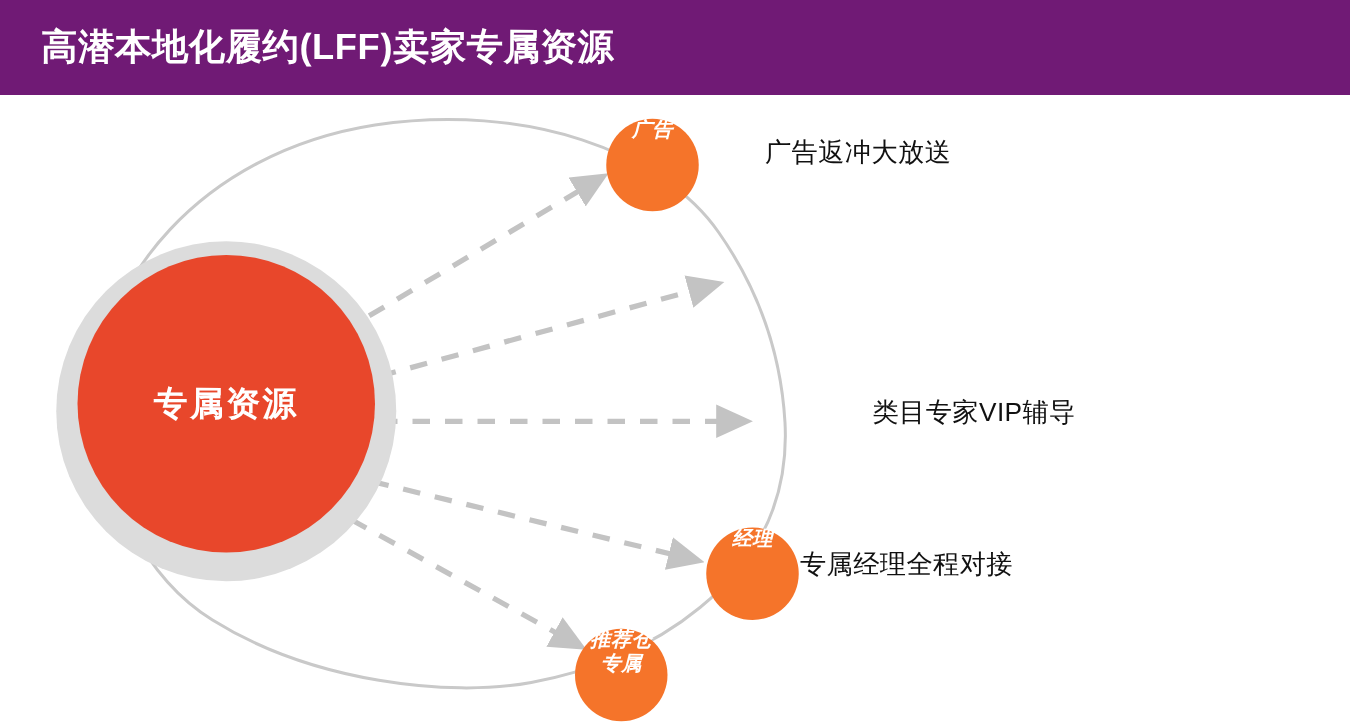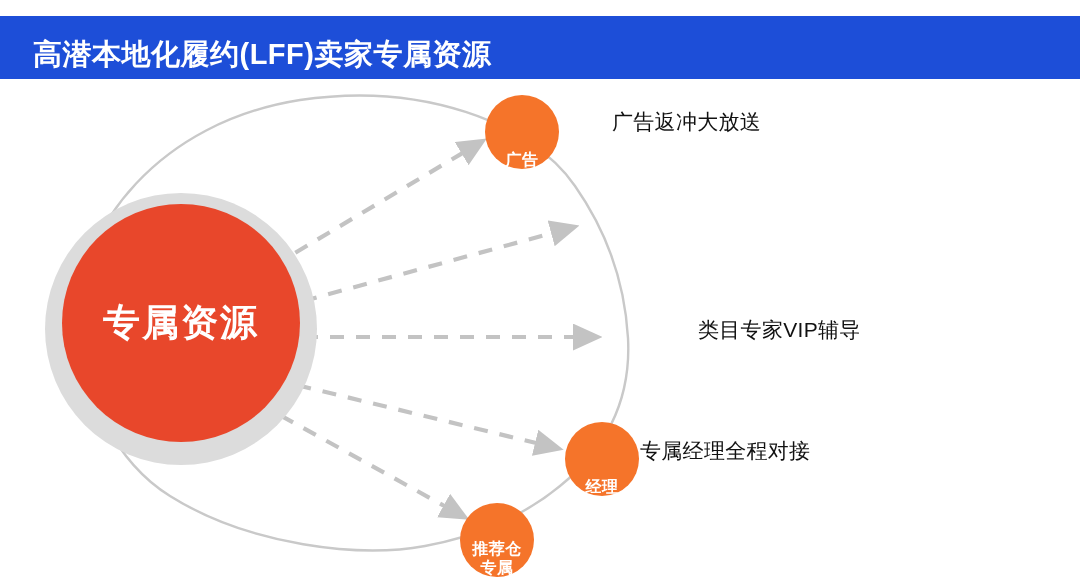--- a/index.html
+++ b/index.html
@@ -15,24 +15,24 @@
     width: 1080px;
     height: 582px;
     background: #ffffff;
     overflow: hidden;
   }
 
   
   #header-banner {
     position: absolute;
     left: 0;
-    top: 16px;
+    top: 0;
     width: 1080px;
-    height: 63px;
-    background: #1d4ed8;
+    height: 76px;
+    background: #701a75;
   }
   #header-title {
     position: absolute;
     left: 33px;
     top: 19px;
     font-size: 29px;
     font-weight: bold;
     color: #ffffff;
     letter-spacing: 0.5px;
     white-space: nowrap;
@@ -75,34 +75,35 @@
   #hub-label {
     position: absolute;
     left: 0;
     top: 0;
     width: 238px;
     height: 238px;
     display: flex;
     align-items: center;
     justify-content: center;
     color: #ffffff;
-    font-size: 37px;
+    font-size: 27px;
     font-weight: bold;
     letter-spacing: 2px;
   }
 
   
   .node {
     position: absolute;
     border-radius: 50%;
     background: #f5742a;
     display: flex;
-    align-items: flex-end;
+    align-items: flex-start;
     justify-content: center;
     text-align: center;
+    font-style: italic;
   }
   .node-label {
     color: #ffffff;
     font-size: 16px;
     font-weight: bold;
     line-height: 19px;
     letter-spacing: 0.5px;
   }
 
   

